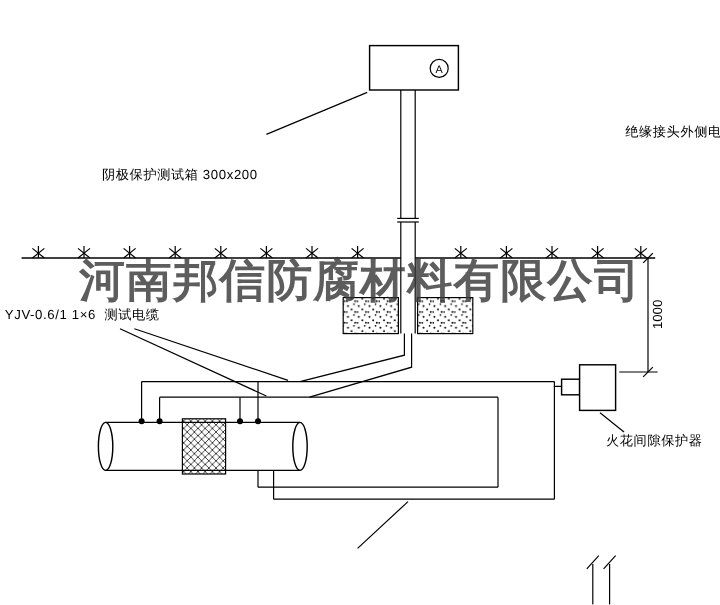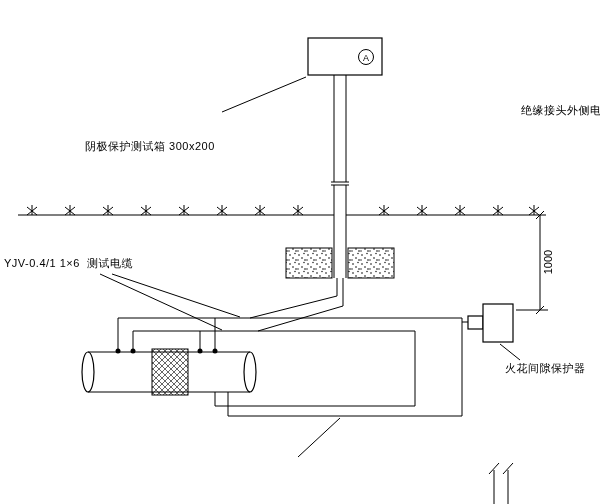--- a/index.html
+++ b/index.html
@@ -145,17 +145,18 @@
     <g stroke="#000" stroke-width="1" fill="none">
       <line x1="494" y1="470" x2="494" y2="504"></line>
       <line x1="508" y1="470" x2="508" y2="504"></line>
       <line x1="489" y1="474" x2="499" y2="463"></line>
       <line x1="503" y1="474" x2="513" y2="463"></line>
     </g>
   </svg>
 
   <div class="lbl" style="left:85px;top:104px;margin-top:36px;">阴极保护测试箱 300x200</div>
   <div class="lbl" style="left:521px;top:104px;">绝缘接头外侧电缆</div>
-  <div class="lbl" style="left:4px;top:257px;">YJV-0.4/1 1×6  测试电缆</div>
+  <div class="lbl" style="left:4px;top:257px;">YJV-0.6/1 1×6  测试电缆</div>
   <div class="lbl" style="left:505px;top:362px;">火花间隙保护器</div>
 
+  <div class="watermark">河南邦信防腐材料有限公司</div>
 
 </div>
 
 </body></html>

